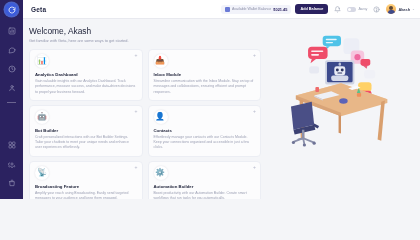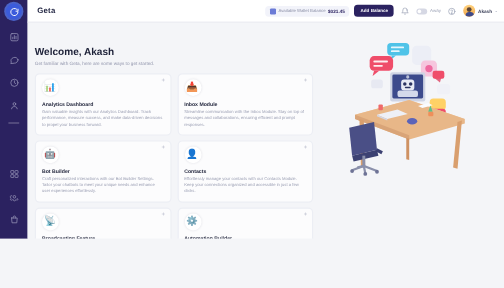--- a/index.html
+++ b/index.html
@@ -110,21 +110,21 @@
 
   
   .content {
     flex: 1 1 auto;
     background: #f4f5f8;
     display: flex;
     padding: 7px 0 0 6px;
     overflow: hidden;
   }
   .left-col { width: 232px; flex: 0 0 232px; }
-  .page-title { font-size: 8.4px; font-weight: bold; color: #1d2138; margin-top: 12px; }
+  .page-title { font-size: 8.4px; font-weight: normal; color: #1d2138; }
   .page-sub { font-size: 3.9px; color: #9195ac; margin-top: 2px; }
 
   .cards {
     margin-top: 6px;
     display: grid;
     grid-template-columns: 1fr 1fr;
     gap: 4px 5px;
   }
   .card {
     background: #fcfcfd;

